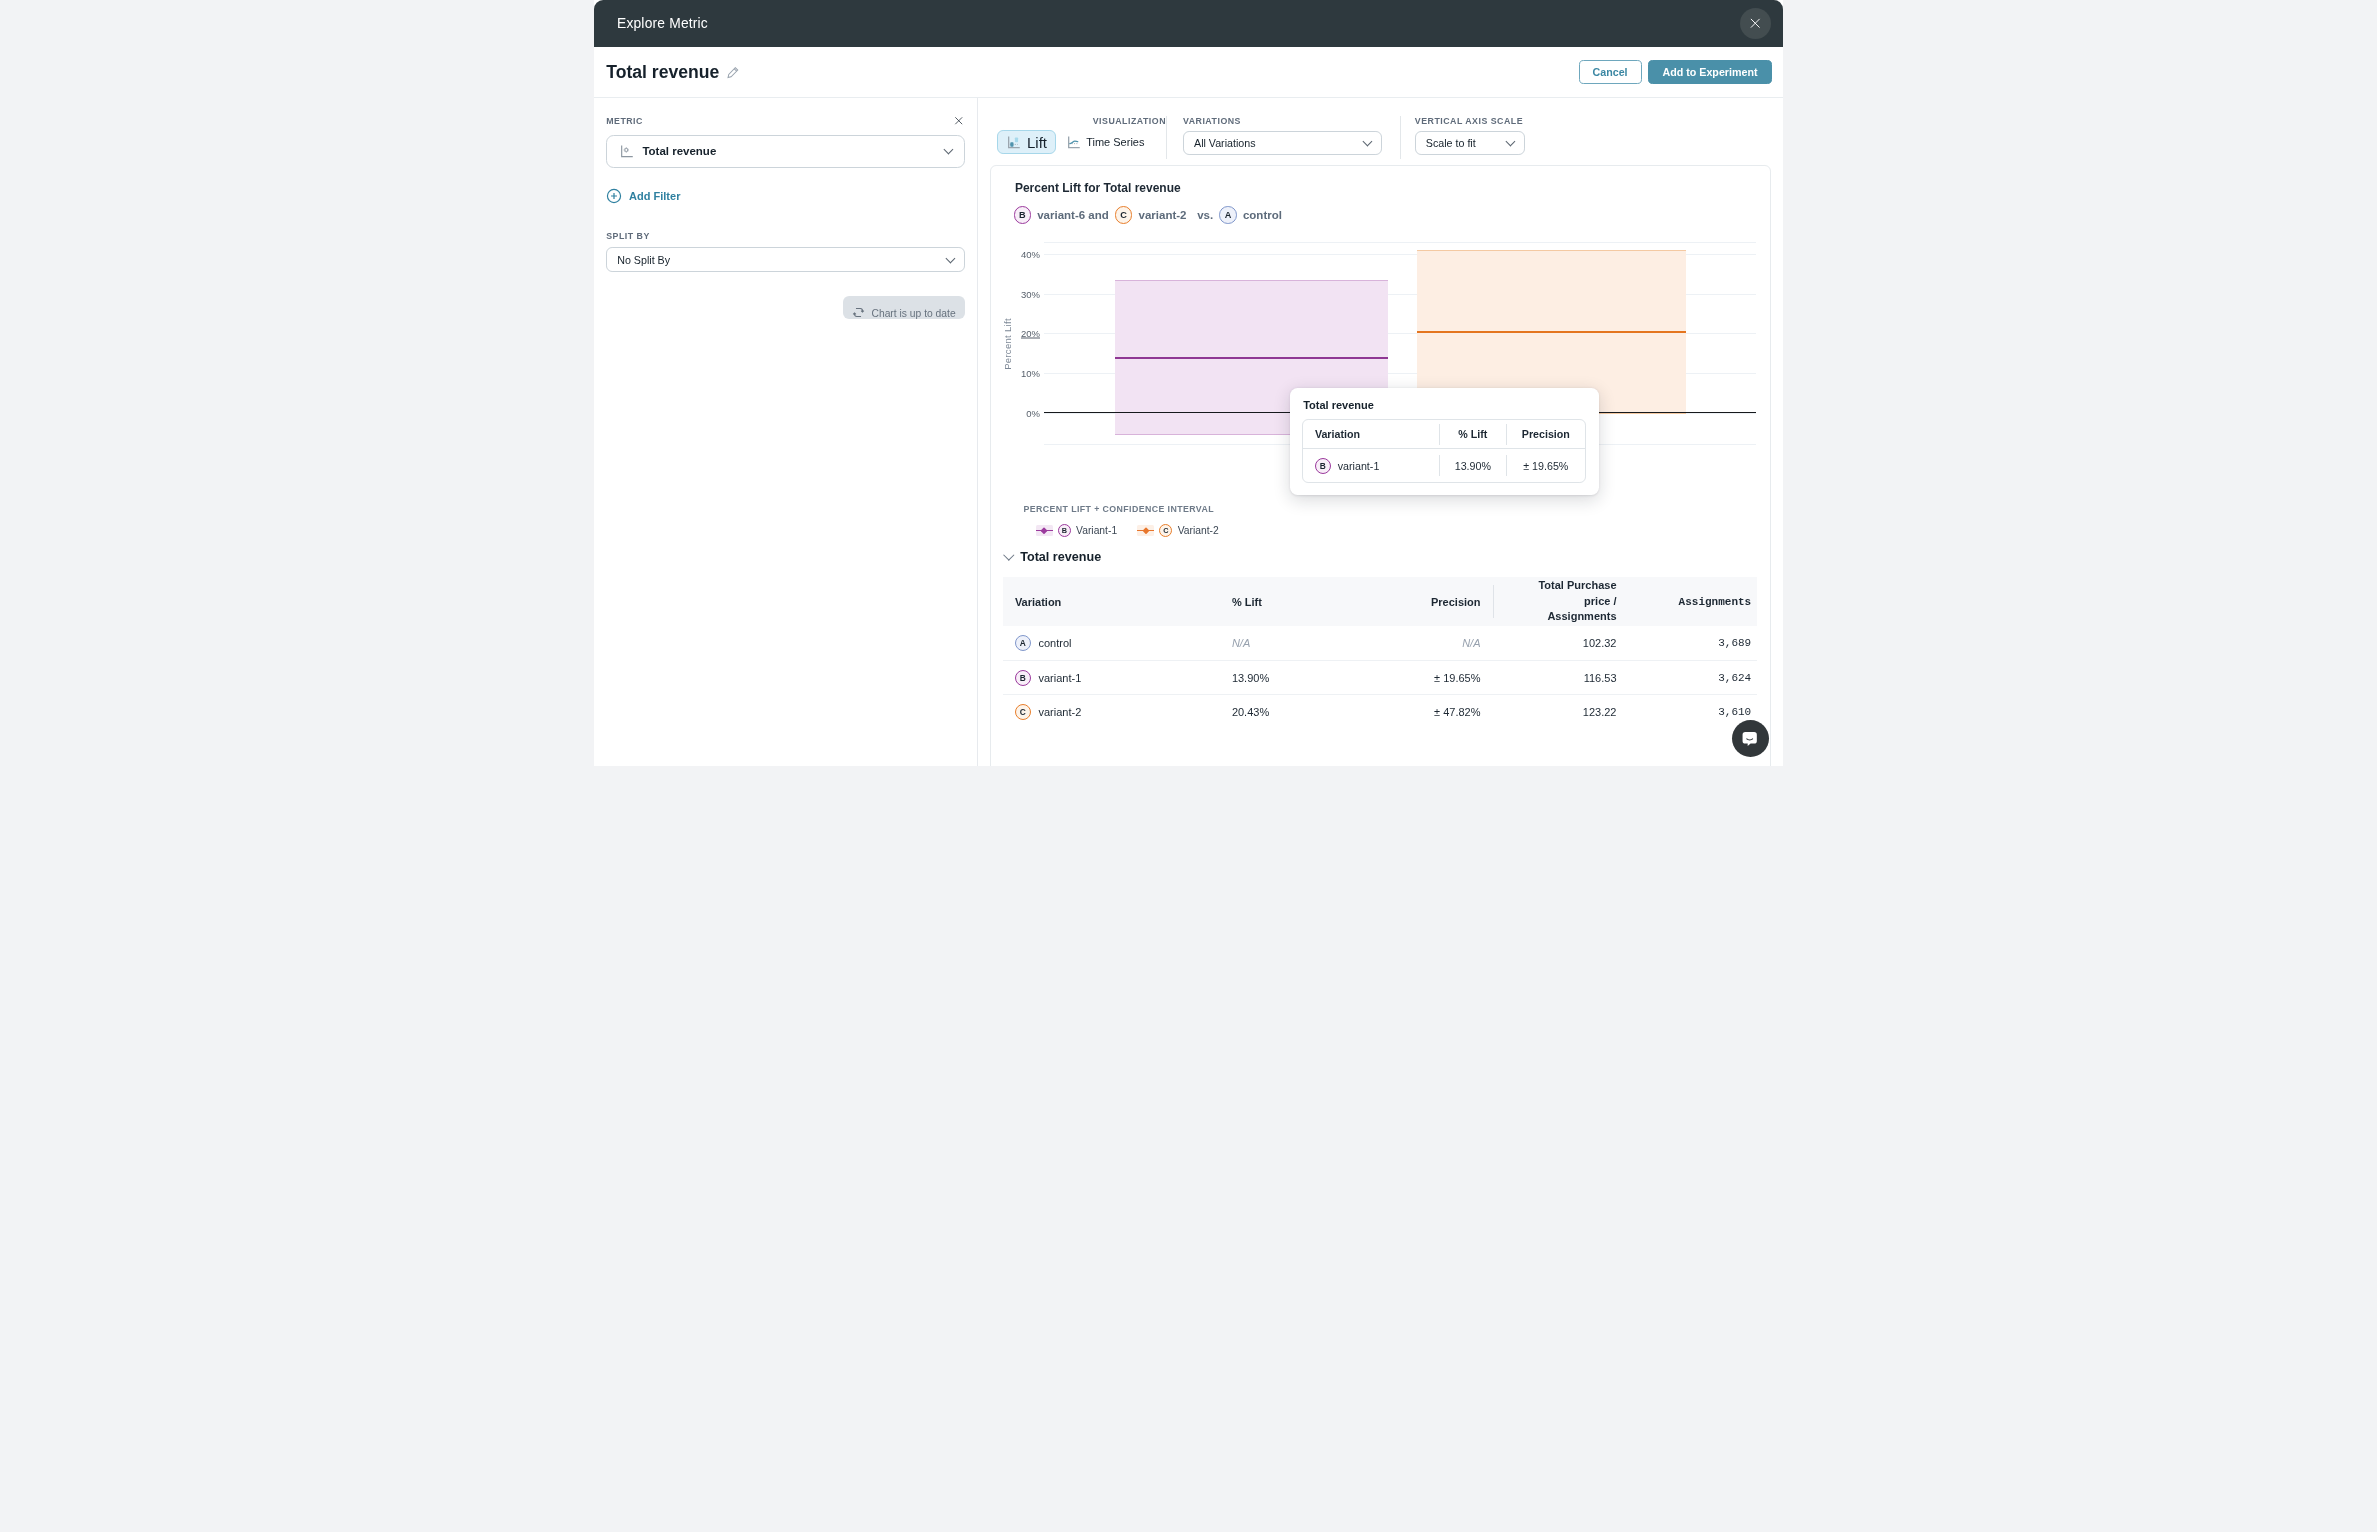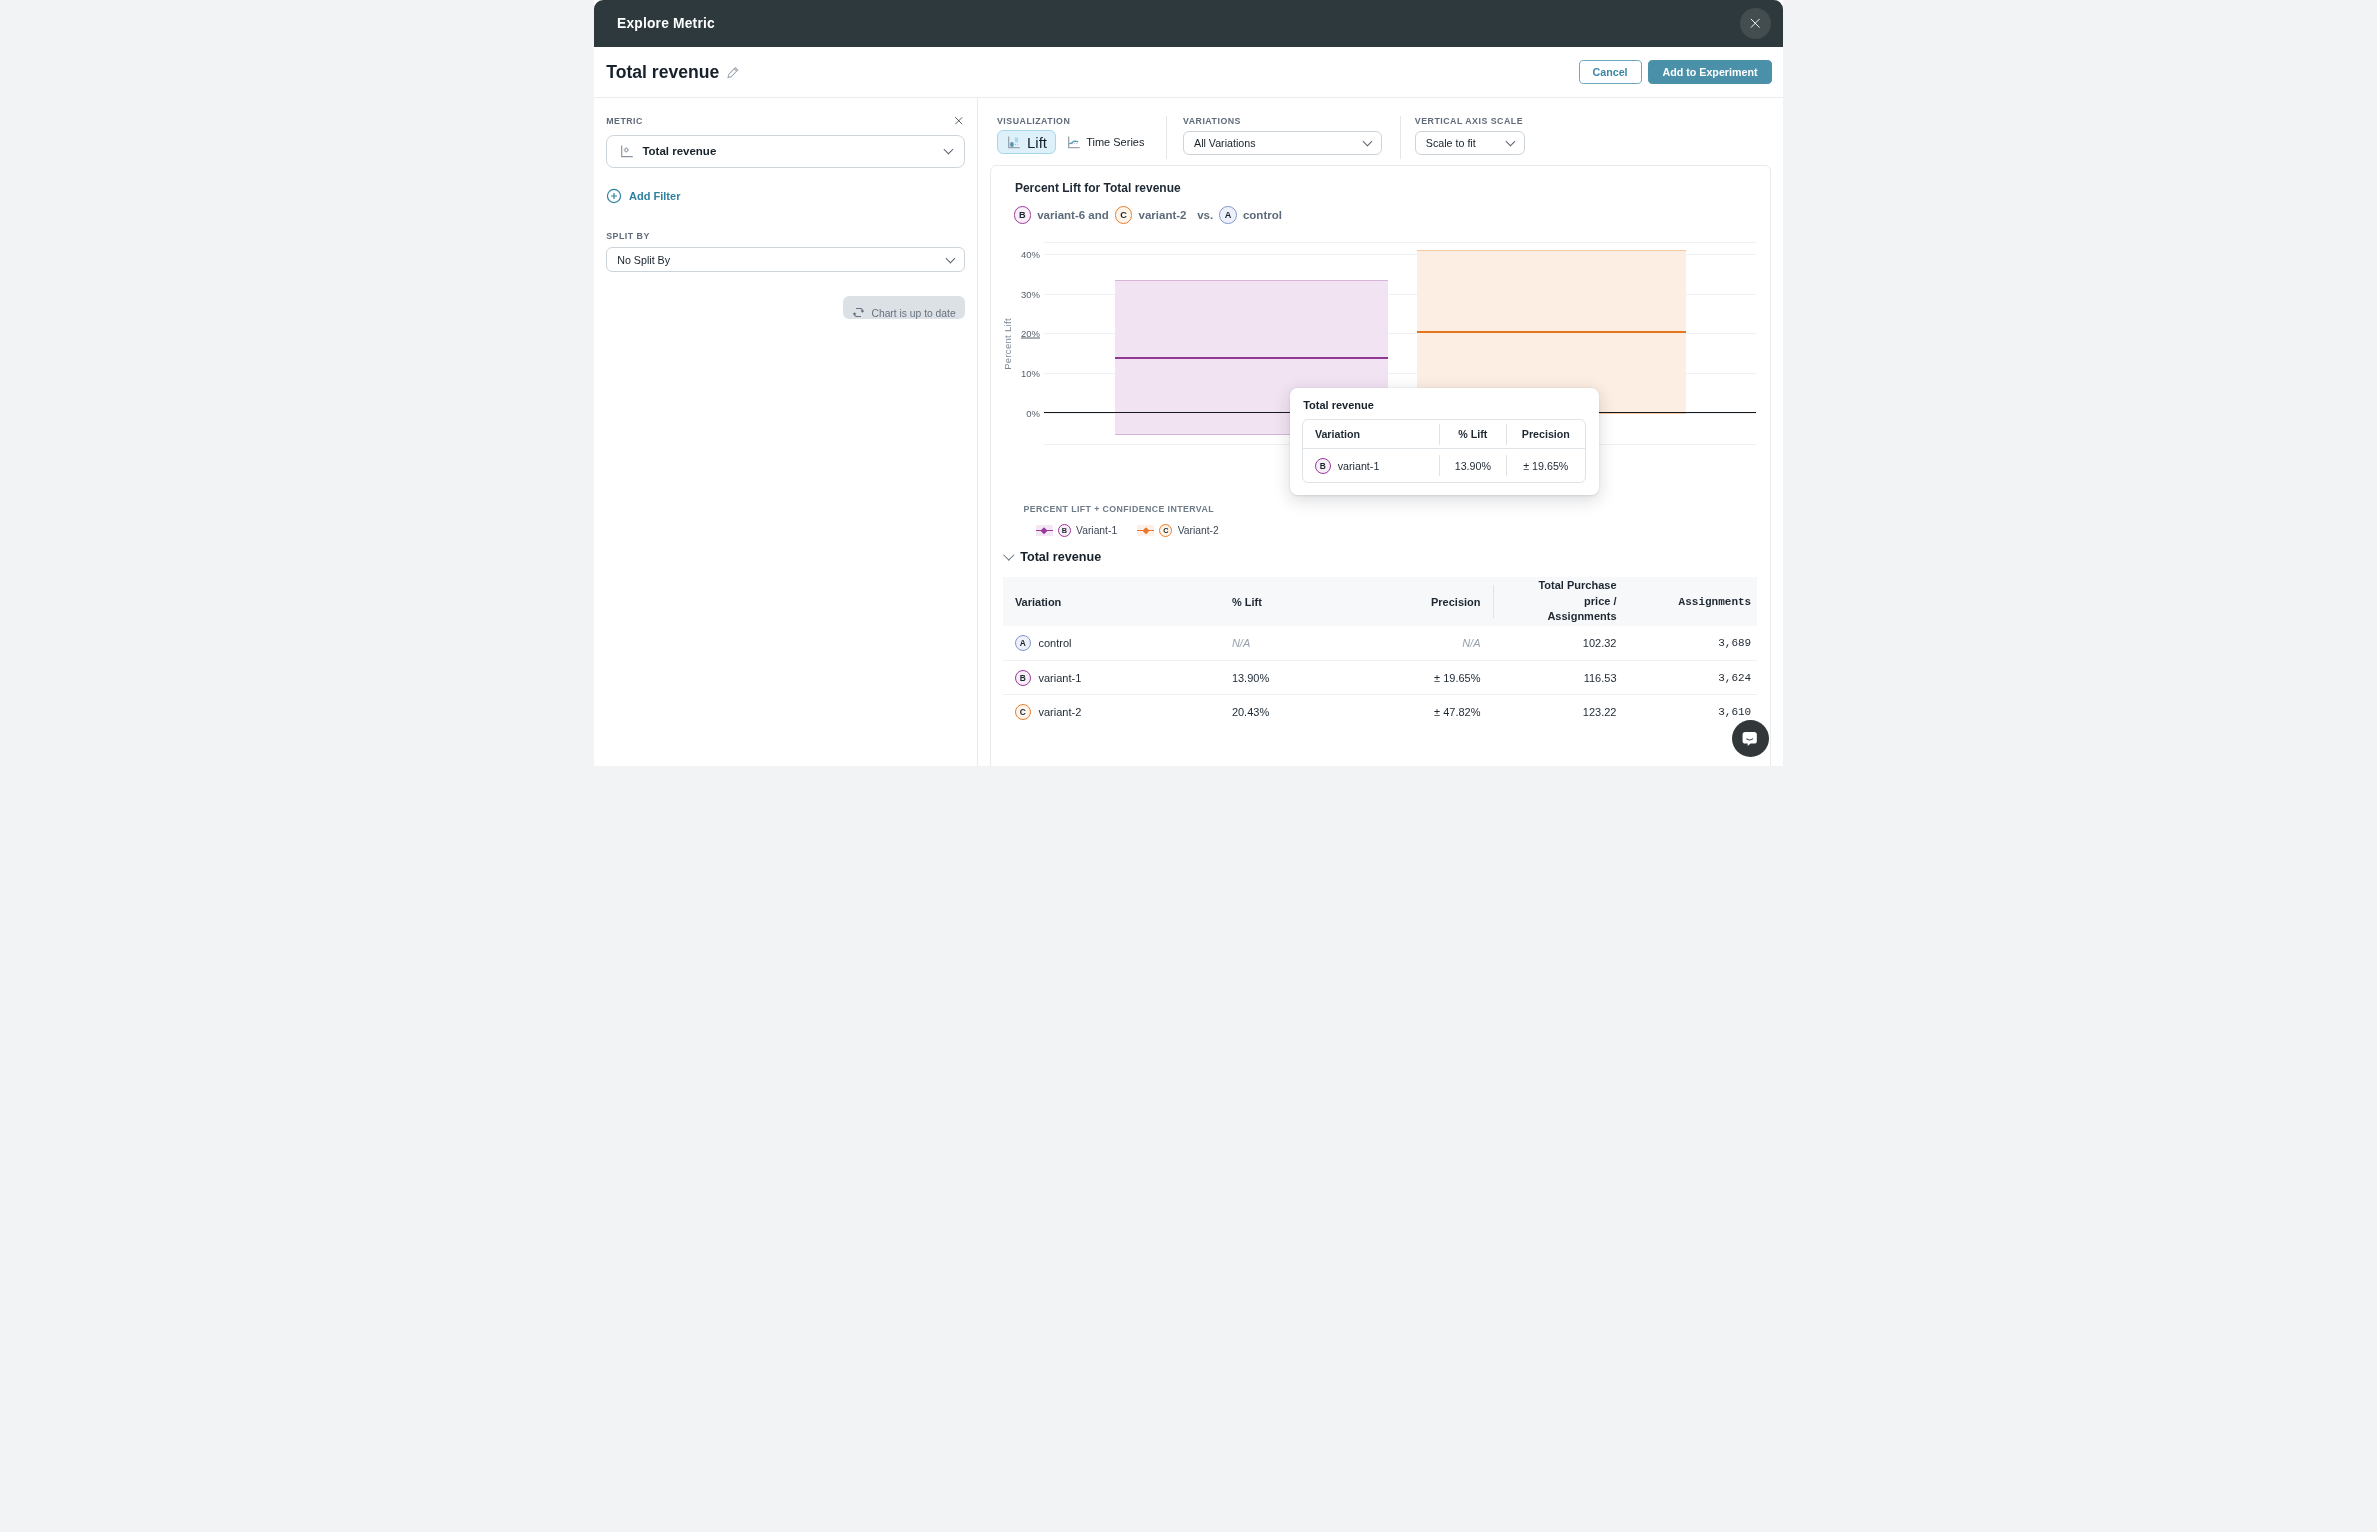--- a/index.html
+++ b/index.html
@@ -3,21 +3,21 @@
 <meta charset="utf-8">
 <style>
   * { margin:0; padding:0; box-sizing:border-box; }
   html,body { background:#f2f3f5; }
   body { font-family:"Liberation Sans","DejaVu Sans",sans-serif; color:#1d2833; }
   .screen { position:relative; width:1189px; height:766px; background:#fff; overflow:hidden; margin:0 auto; }
 
   
   .modal-header { position:absolute; left:0; top:0; right:0; height:47px; background:#2e393e;
     border-radius:9.2px 9.2px 0 0; display:flex; align-items:center; padding:0 12.2px 0 23px; }
-  .modal-title { color:#fff; font-size:13.8px; font-weight:bold; letter-spacing:0.2px; }
+  .modal-title { color:#fff; font-size:13.8px; font-weight:normal; letter-spacing:0.2px; }
   .modal-close { margin-left:auto; width:31px; height:31px; border-radius:50%; background:#434d50;
     display:flex; align-items:center; justify-content:center; cursor:pointer; }
 
   
   .title-row { position:absolute; left:0; top:47px; right:0; height:51px; background:#fff;
     border-bottom:0.8px solid #e9edf0; display:flex; align-items:center; padding:0 11.5px 0 12.2px; }
   .page-title { font-size:17.6px; font-weight:bold; color:#16212b; }
   .edit-btn { margin-left:6.9px; display:flex; align-items:center; cursor:pointer; }
   .title-actions { margin-left:auto; display:flex; gap:6.9px; align-items:flex-start; }
   .btn { font-size:10.7px; font-weight:bold; border-radius:4.6px; height:24px; display:flex; align-items:center;
@@ -45,21 +45,21 @@
   .split-label { margin-top:27.5px; }
   .select { border:0.8px solid #ccd4da; border-radius:6.1px; background:#fff; display:flex; align-items:center;
     justify-content:space-between; padding:0 10px; font-size:10.7px; color:#16212b; cursor:pointer; }
   .split-select { margin-top:6.1px; height:25px; }
   .chart-status { position:absolute; top:198px; right:12.2px; height:23px; background:#dce1e6; color:#67727e;
     border-radius:6.1px; display:flex; align-items:flex-end; gap:6.1px; padding:0 9.2px; font-size:10.3px; }
 
   
   .controls-row { position:absolute; left:0; top:0; right:0; height:67px; display:flex; padding-top:17.6px; }
   .control-group { height:43px; }
-  .cg1 { margin-left:19px; width:170px; border-right:0.8px solid #e3e7ea; }
+  .cg1 { margin-left:19px; width:170px; border-right:0.8px solid #e3e7ea;text-align:right; }
   .cg2 { width:234px; padding-left:16px; border-right:0.8px solid #e3e7ea; }
   .cg3 { padding-left:13.8px; }
   .viz-toggle { display:flex; align-items:center; gap:9.2px; margin-top:4.6px; }
   .lift-btn { display:flex; align-items:center; gap:5.3px; background:#def0f9; border:0.8px solid #a6d7ea;
     border-radius:6.1px; height:24px; padding:0 8.4px; font-size:15px; color:#16212b; cursor:pointer; }
   .ts-btn { display:flex; align-items:center; gap:5.3px; font-size:11px; color:#16212b; cursor:pointer; height:24px; }
   .ctl-select { margin-top:5.3px; height:24px; }
   .w261 { width:199px; } .w144 { width:110px; }
 
   

